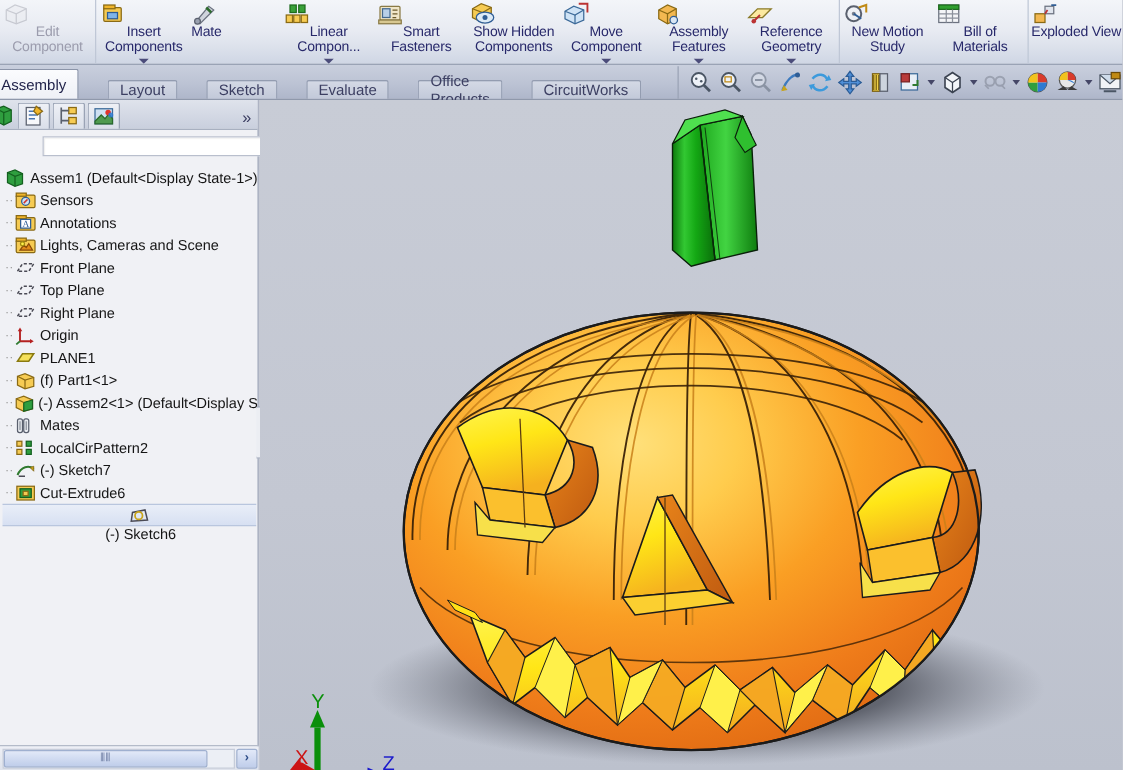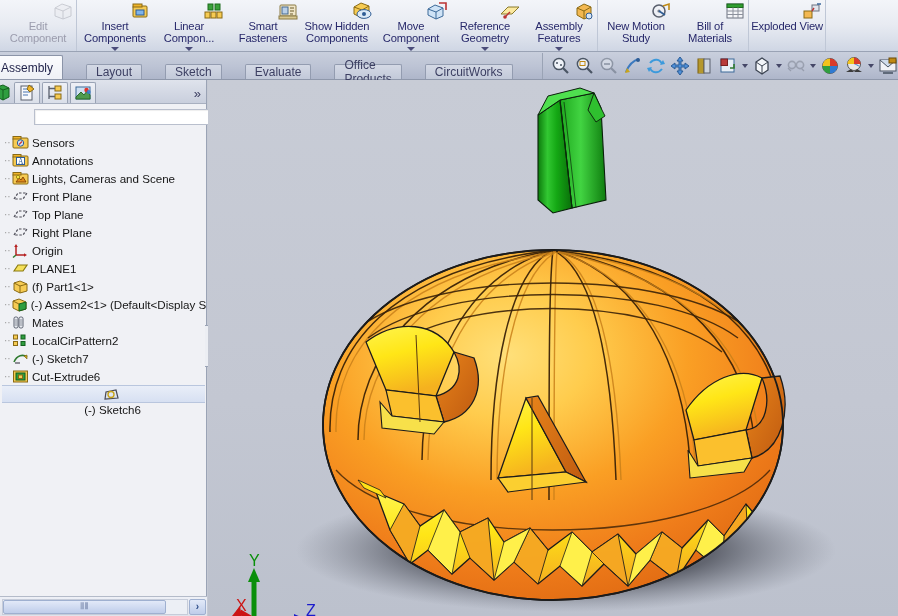--- a/index.html
+++ b/index.html
@@ -21,21 +21,21 @@
     display: flex; align-items: stretch;
     overflow: hidden;
   }
   .rib-group {
     display: flex; align-items: stretch;
     border-right: 1px solid #bfc7d6;
     padding: 0 1px;
   }
   .rib-btn {
     width: 74px; min-width: 46px;
-    display: flex; flex-direction: column; align-items: flex-end;
+    display: flex; flex-direction: column; align-items: flex-start;
     padding-top: 1px;
     position: relative;
     cursor: default;
   }
   .rib-btn .ic {
     width: 24px; height: 20px;
     display: flex; align-items: center; justify-content: center;
     margin-bottom: 0px;
   }
   .rib-btn .lbl {
@@ -236,20 +236,30 @@
               <rect x="4" y="3" width="9" height="3" fill="#f0b429" stroke="#8a6a14"></rect>
               <rect x="7" y="9" width="8" height="5" fill="#7fb4ea" stroke="#2f5d95"></rect>
             </svg>
           </div>
           <div class="lbl">Insert Components</div>
           <span class="caret"></span>
         </div>
         <div class="rib-btn">
           <div class="ic">
             <svg width="22" height="20" viewBox="0 0 22 20">
+              <path d="M4 16 L14 4 L18 7 L7 18 Z" fill="#cfd3dc" stroke="#6c7280"></path>
+              <circle cx="5" cy="16" r="2.3" fill="#9aa1b0" stroke="#5a606e"></circle>
+              <path d="M12 5 L16 9" stroke="#2d6b2d" stroke-width="2"></path>
+            </svg>
+          </div>
+          <div class="lbl">Mate</div>
+        </div>
+        <div class="rib-btn">
+          <div class="ic">
+            <svg width="22" height="20" viewBox="0 0 22 20">
               <rect x="2" y="11" width="5" height="6" fill="#f6cb53" stroke="#8a6a14"></rect>
               <rect x="8" y="11" width="5" height="6" fill="#f6cb53" stroke="#8a6a14"></rect>
               <rect x="14" y="11" width="5" height="6" fill="#f6cb53" stroke="#8a6a14"></rect>
               <rect x="5" y="3" width="5" height="6" fill="#39a039" stroke="#1d6b1d"></rect>
               <rect x="12" y="3" width="5" height="6" fill="#39a039" stroke="#1d6b1d"></rect>
             </svg>
           </div>
           <div class="lbl">Linear Compon...</div>
           <span class="caret"></span>
         </div>
@@ -283,38 +293,38 @@
               <path d="M11 11 L11 18" stroke="#3c6a99"></path>
               <path d="M14 2 L21 2 L21 9" fill="none" stroke="#b33" stroke-width="1.6"></path>
             </svg>
           </div>
           <div class="lbl">Move Component</div>
           <span class="caret"></span>
         </div>
         <div class="rib-btn">
           <div class="ic">
             <svg width="22" height="20" viewBox="0 0 22 20">
-              <path d="M2 13 L9 6 L20 6 L13 13 Z" fill="#fbe9a0" stroke="#8a7a2a"></path>
-              <path d="M6 16 L11 11" stroke="#b33" stroke-width="1.5"></path>
-              <circle cx="6" cy="16" r="1.8" fill="#b33"></circle>
-            </svg>
-          </div>
-          <div class="lbl">Reference Geometry</div>
-          <span class="caret"></span>
-        </div>
-        <div class="rib-btn">
-          <div class="ic">
-            <svg width="22" height="20" viewBox="0 0 22 20">
               <path d="M4 7 L11 3 L18 6 L18 15 L11 18 L4 14 Z" fill="#f3b851" stroke="#8a6a14"></path>
               <path d="M4 7 L11 10 L18 6" fill="none" stroke="#8a6a14"></path>
               <path d="M11 10 L11 18" stroke="#8a6a14"></path>
               <circle cx="16" cy="15" r="3" fill="#d9e6f4" stroke="#2f5d95"></circle>
             </svg>
           </div>
           <div class="lbl">Assembly Features</div>
+          <span class="caret"></span>
+        </div>
+        <div class="rib-btn">
+          <div class="ic">
+            <svg width="22" height="20" viewBox="0 0 22 20">
+              <path d="M2 13 L9 6 L20 6 L13 13 Z" fill="#fbe9a0" stroke="#8a7a2a"></path>
+              <path d="M6 16 L11 11" stroke="#b33" stroke-width="1.5"></path>
+              <circle cx="6" cy="16" r="1.8" fill="#b33"></circle>
+            </svg>
+          </div>
+          <div class="lbl">Reference Geometry</div>
           <span class="caret"></span>
         </div>
       </div>
       <div class="rib-group">
         <div class="rib-btn">
           <div class="ic">
             <svg width="22" height="20" viewBox="0 0 22 20">
               <circle cx="9" cy="10" r="6" fill="none" stroke="#5a606e" stroke-width="1.6"></circle>
               <circle cx="9" cy="10" r="1.6" fill="#7a808e"></circle>
               <path d="M13 5 L19 3 L19 9" fill="none" stroke="#c08a14" stroke-width="1.6"></path>
@@ -507,20 +517,31 @@
             <rect x="2" y="3" width="14" height="12" fill="#cfe0f2" stroke="#3c6a99"></rect>
             <path d="M2 13 L7 8 L10 11 L13 7 L16 11 V15 H2 Z" fill="#4f9a4f" stroke="#2a6a2a"></path>
             <circle cx="12.5" cy="6" r="2.2" fill="#e0342b"></circle>
             <circle cx="14.6" cy="8" r="2" fill="#2f7ad1" opacity="0.85"></circle>
           </svg>
         </div>
         <div id="tree-expand">»</div>
       </div>
     <input id="tree-filter" type="text" placeholder="" style="">
     <div id="tree-items">
+        <div class="trow">
+          <span class="tdash"></span>
+          <span class="ticon">
+            <svg width="17" height="15" viewBox="0 0 17 15">
+              <path d="M2 3 L8 1 L14 4 L14 12 L8 14 L2 11 Z" fill="#2f9e3f" stroke="#14601f"></path>
+              <path d="M2 3 L8 6 L14 4" fill="none" stroke="#14601f"></path>
+              <path d="M8 6 L8 14" stroke="#14601f"></path>
+            </svg>
+          </span>
+          <span class="tlabel">Assem1  (Default&lt;Display State-1&gt;)</span>
+        </div>
         <div class="trow">
           <span class="tdash">··</span>
           <span class="ticon">
             <svg width="17" height="15" viewBox="0 0 17 15">
               <rect x="1" y="3" width="15" height="10" rx="1" fill="#f6cb53" stroke="#8a6a14"></rect>
               <rect x="1" y="1.5" width="8" height="2.5" fill="#f0b429" stroke="#8a6a14"></rect>
               <circle cx="8.5" cy="8" r="3.2" fill="#cfe3f6" stroke="#2f5d95"></circle>
               <path d="M7 9.5 L10 6.5" stroke="#d0342b" stroke-width="1.2"></path>
             </svg>
           </span>

